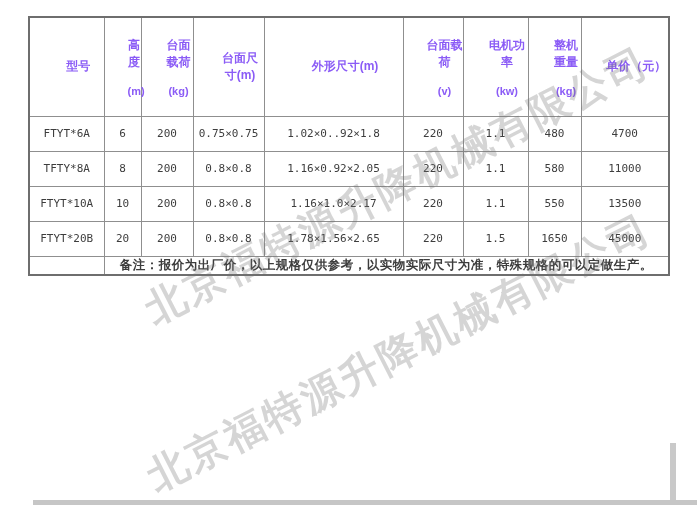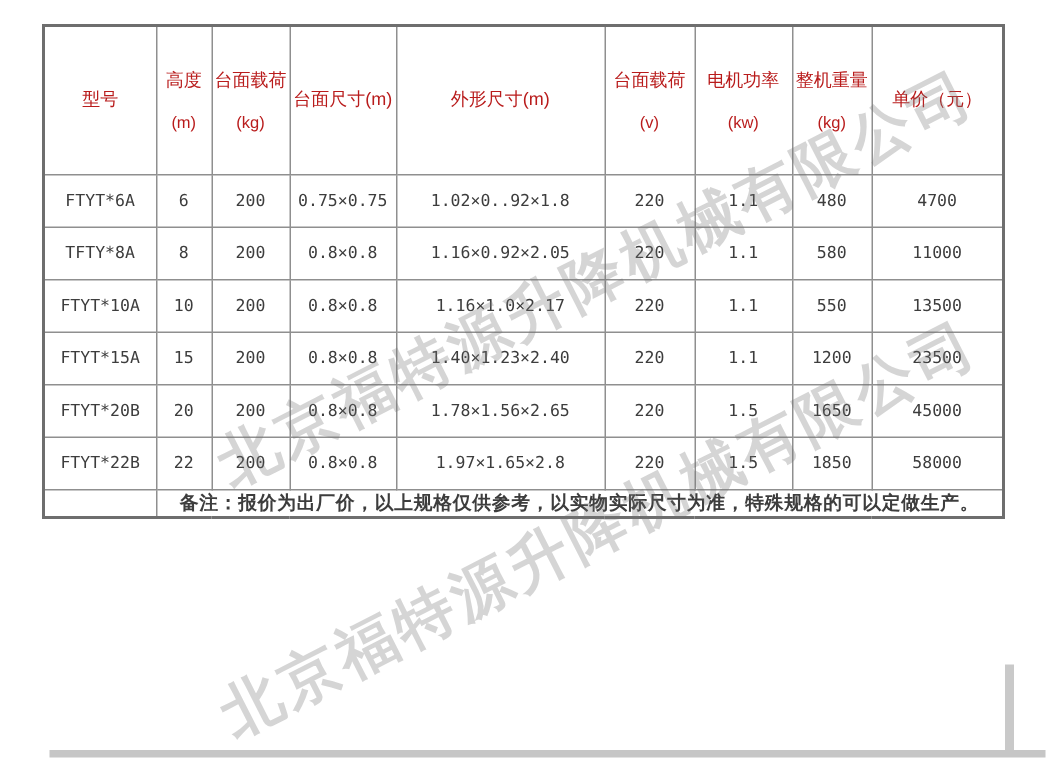--- a/index.html
+++ b/index.html
@@ -6,21 +6,21 @@
   html, body { width: 700px; height: 510px; background: #ffffff; overflow: hidden;
                font-family: "Liberation Sans", sans-serif; }
   .stage { position: relative; width: 700px; height: 510px; background: #fff; }
 
   
   table.spec { position: absolute; left: 28px; top: 16px; width: 640px;
                border-collapse: collapse; table-layout: fixed;
                border: 2px solid #6e6e6e; background: transparent; }
   table.spec th, table.spec td { border: 1px solid #8f8f8f; text-align: center;
                vertical-align: middle; color: #3d3d3d; background: transparent; }
-  table.spec thead th { height: 99px; font-size: 12px; font-weight: normal; color: #b91c1c; }
+  table.spec thead th { height: 99px; font-size: 12px; font-weight: bold; color: #8b5cf6; padding-left: 23px; }
   table.spec tbody td { height: 35px; font-size: 11px;
                font-family: "DejaVu Sans Mono", "Liberation Mono", monospace; }
   table.spec .unit { display: block; margin-top: 14px; font-size: 11px; }
   table.spec .unit:empty { display: none; }
   td.dark-bottom { border-bottom: 2px solid #1e1e1e; }
   td.dark-left   { border-left: 2px solid #2a2a2a; }
   tr.note-row td { height: 18px; }
   .note-cell { font-size: 12.5px; font-weight: bold; color: #111; letter-spacing: 0.5px; }
 
   
@@ -98,51 +98,29 @@
           <td>10</td>
           <td>200</td>
           <td>0.8×0.8</td>
           <td>1.16×1.0×2.17</td>
           <td>220</td>
           <td>1.1</td>
           <td>550</td>
           <td>13500</td>
         </tr>
         <tr>
-          <td>FTYT*15A</td>
-          <td>15</td>
-          <td>200</td>
-          <td>0.8×0.8</td>
-          <td>1.40×1.23×2.40</td>
-          <td>220</td>
-          <td>1.1</td>
-          <td>1200</td>
-          <td>23500</td>
-        </tr>
-        <tr>
           <td>FTYT*20B</td>
           <td>20</td>
           <td>200</td>
           <td>0.8×0.8</td>
           <td>1.78×1.56×2.65</td>
           <td>220</td>
           <td>1.5</td>
           <td>1650</td>
           <td class="dark-left">45000</td>
-        </tr>
-        <tr>
-          <td>FTYT*22B</td>
-          <td>22</td>
-          <td>200</td>
-          <td>0.8×0.8</td>
-          <td>1.97×1.65×2.8</td>
-          <td>220</td>
-          <td>1.5</td>
-          <td>1850</td>
-          <td class="dark-left">58000</td>
         </tr>
       </tbody>
     <tfoot>
       <tr class="note-row">
         <td></td>
         <td class="note-cell" colspan="8">备注：报价为出厂价，以上规格仅供参考，以实物实际尺寸为准，特殊规格的可以定做生产。</td>
       </tr>
     </tfoot>
   </table>
 

